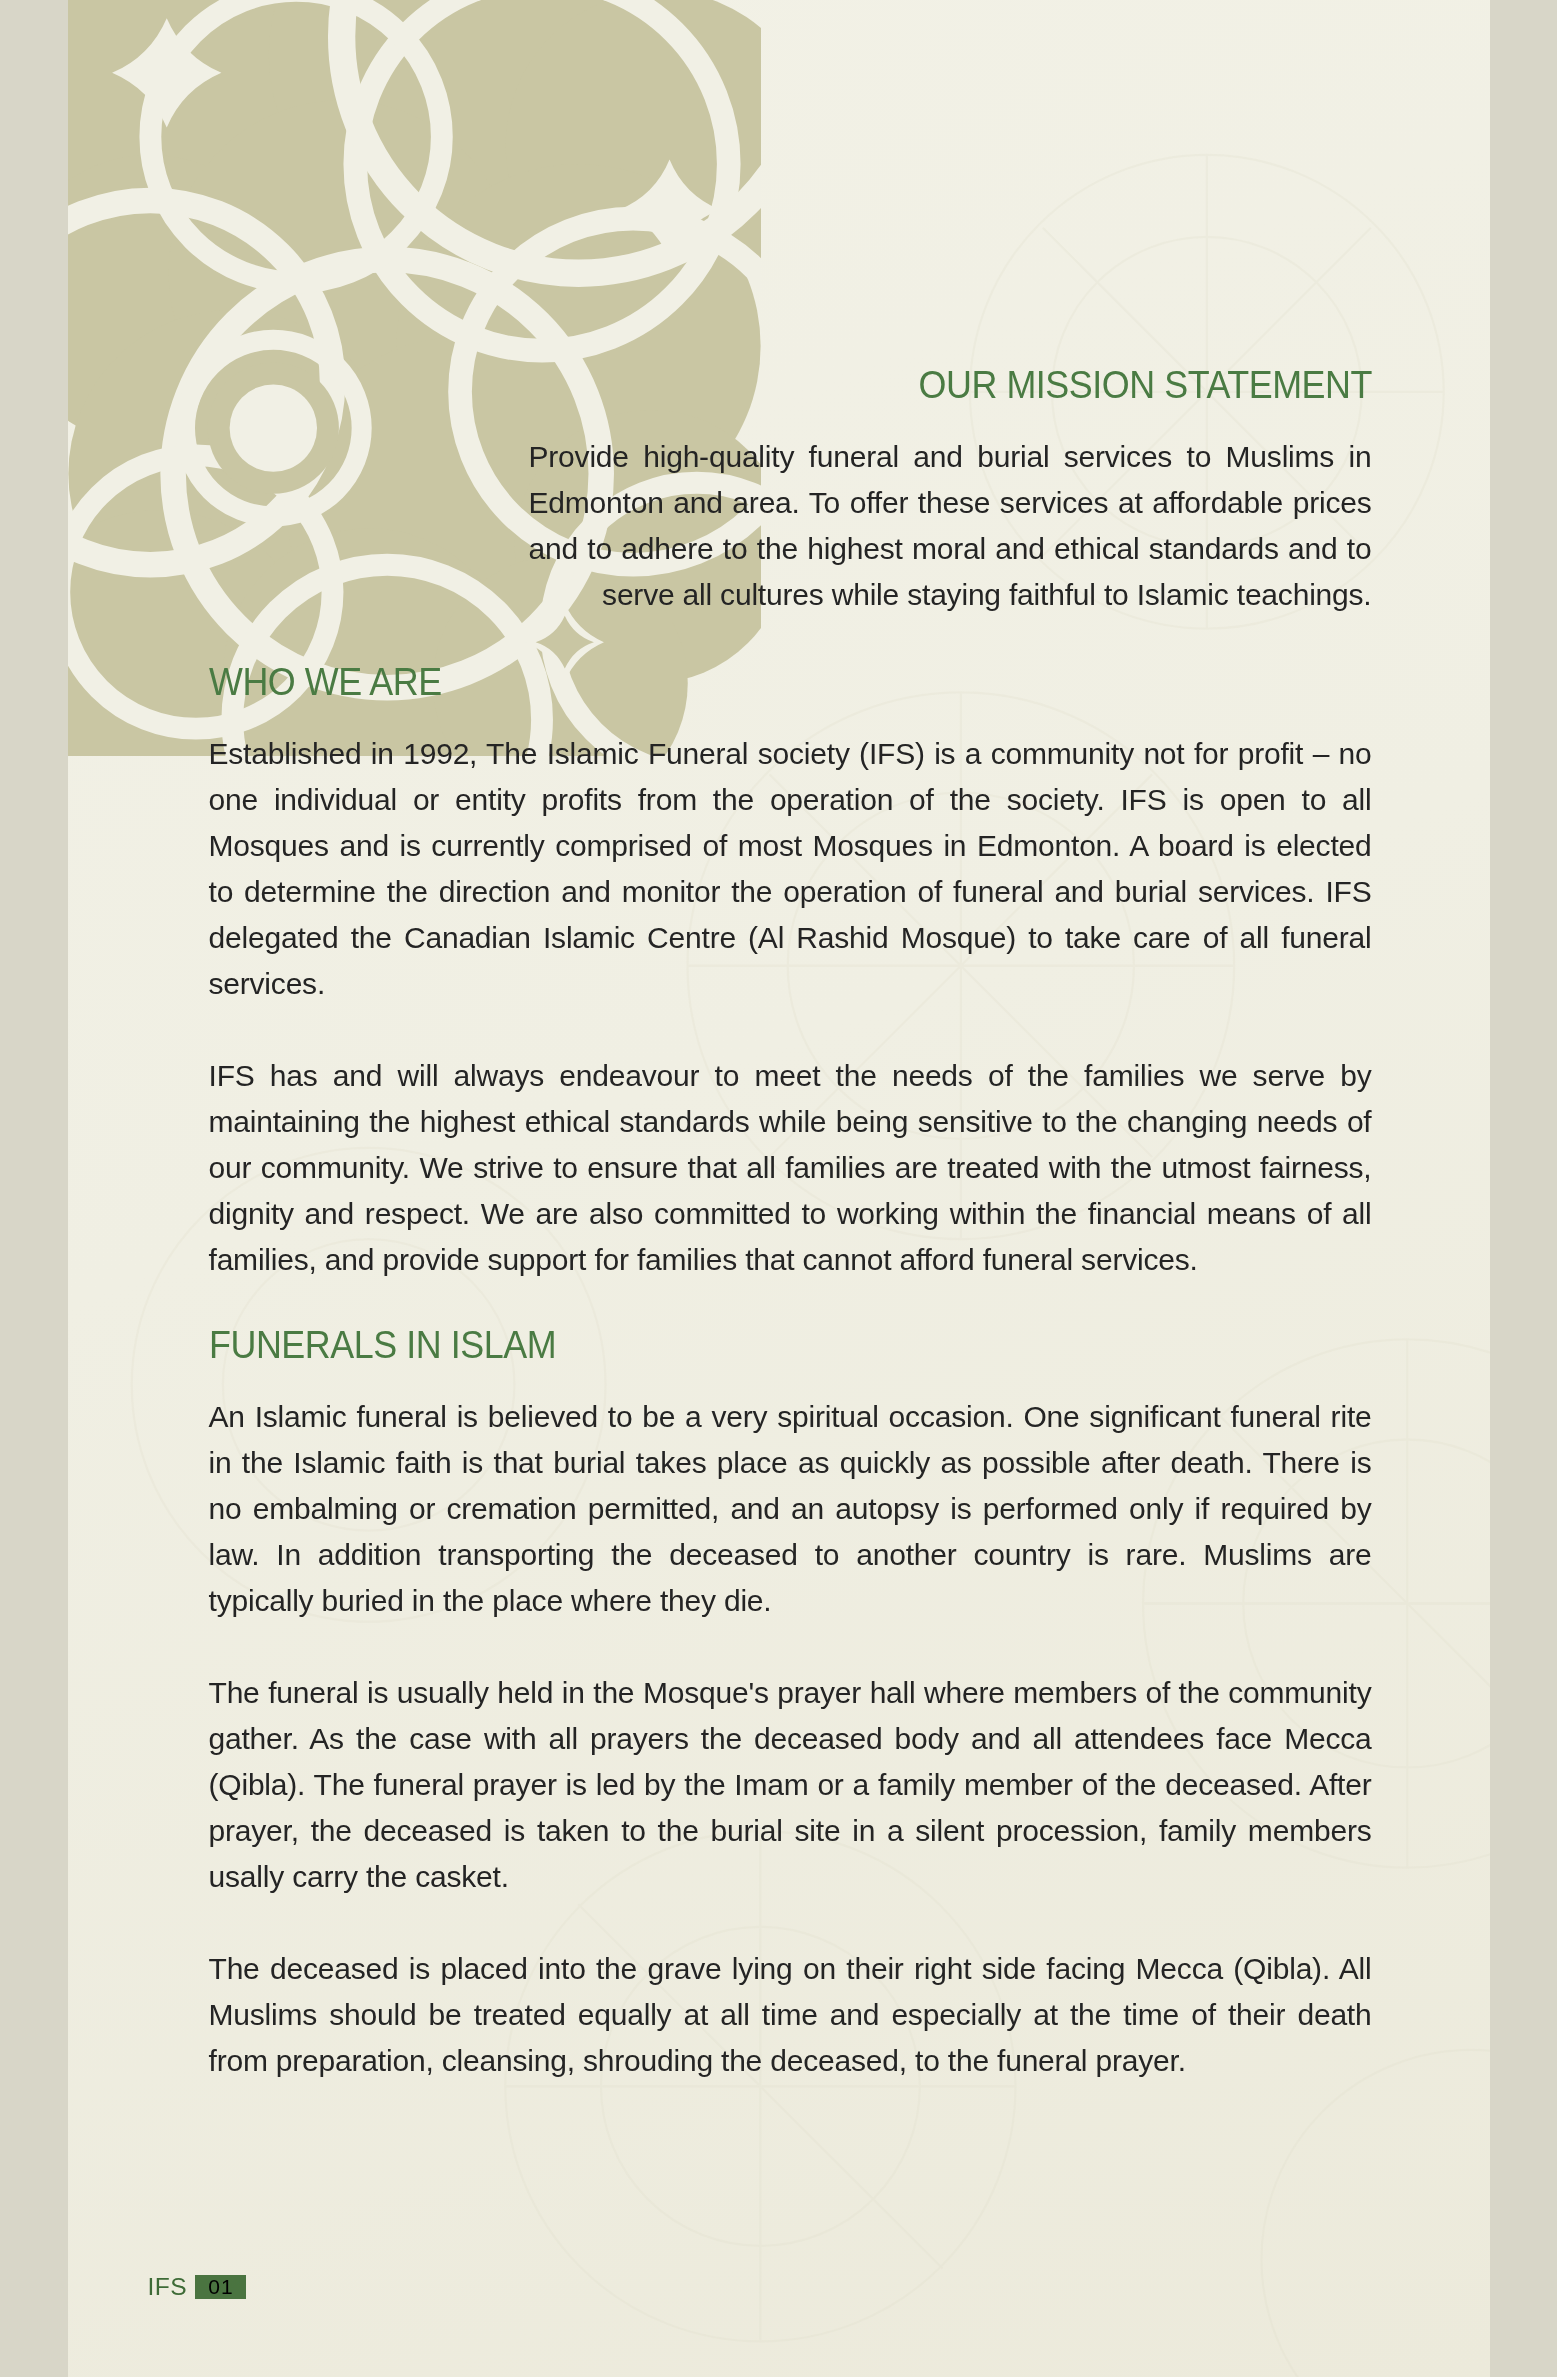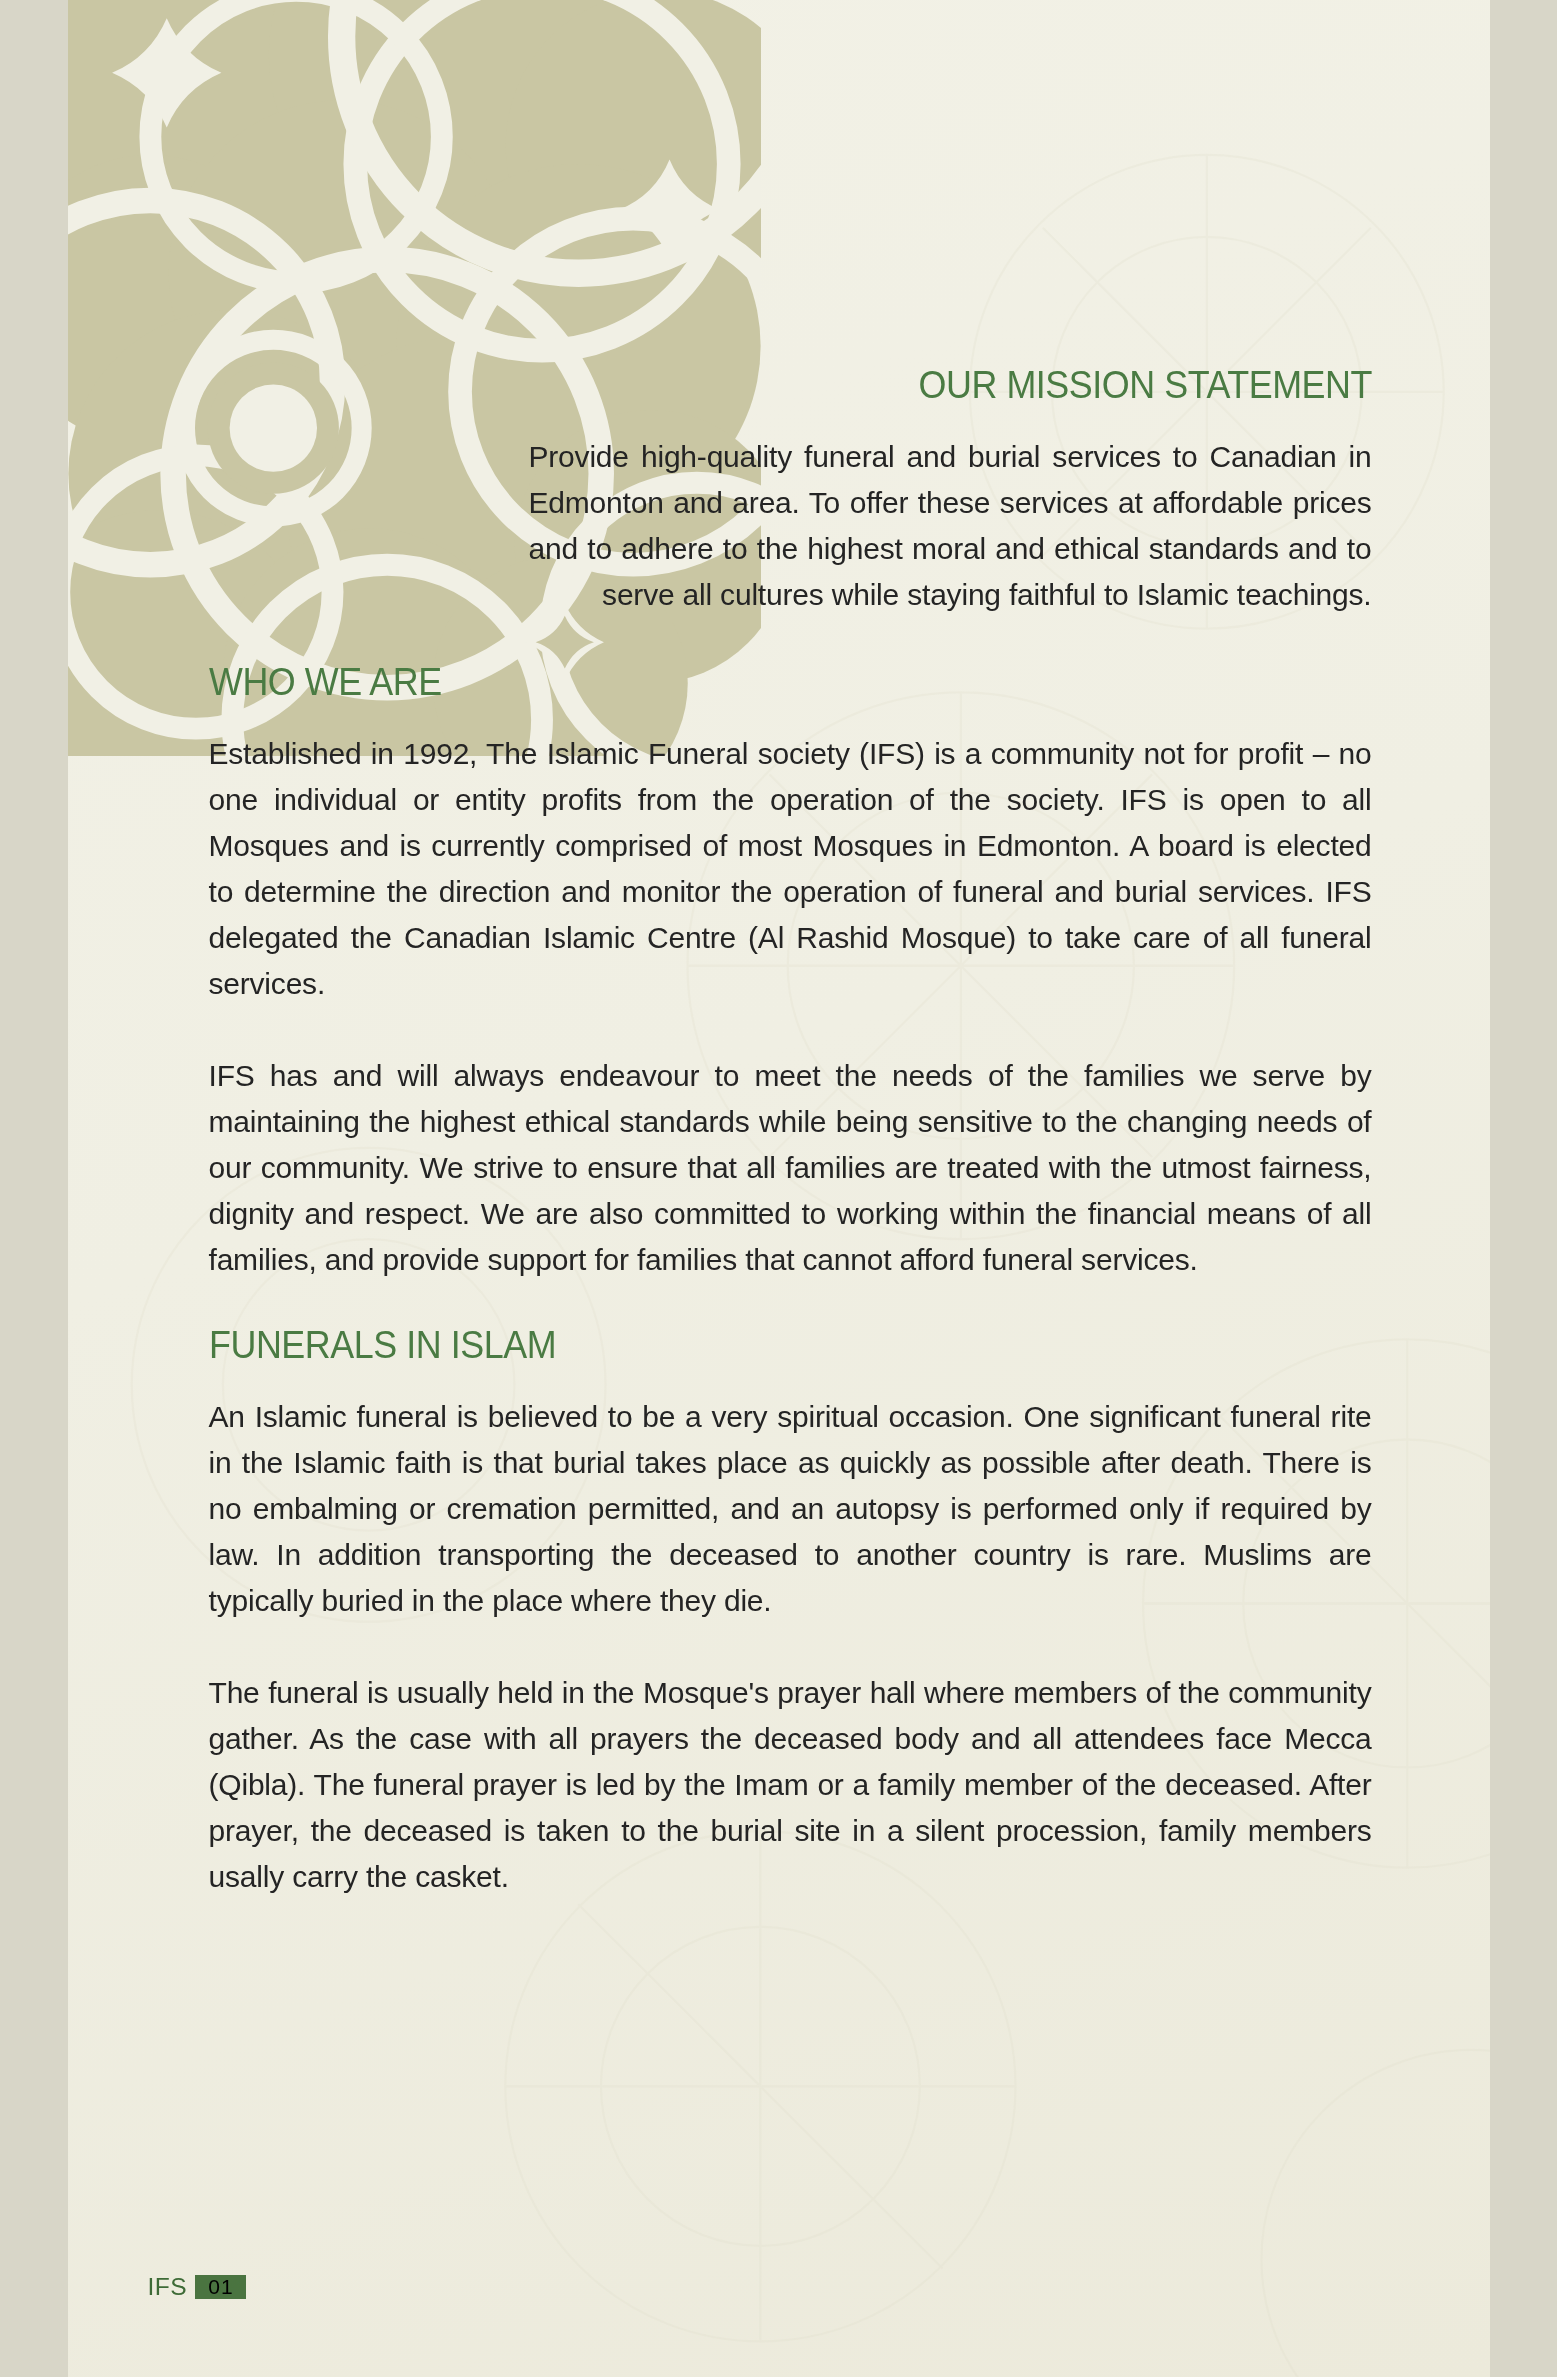--- a/index.html
+++ b/index.html
@@ -132,33 +132,34 @@
       <path d="M660,175 Q676,214 715,230 Q676,246 660,285 Q644,246 605,230 Q644,214 660,175 Z"></path>
       <path d="M545,662 Q558,692 588,705 Q558,718 545,748 Q532,718 502,705 Q532,692 545,662 Z"></path>
     </g>
     <path d="M545,676 Q555,698 577,705 Q555,712 545,734 Q535,712 513,705 Q535,698 545,676 Z" fill="#c9c6a3"></path>
   </svg>
 
   <main class="content">
 
     <section class="mission">
       <h1>OUR MISSION STATEMENT</h1>
-      <p>Provide high-quality funeral and burial services to Canadian in Edmonton and area. To offer these services at affordable prices and to adhere to the highest moral and ethical standards and to serve all cultures while staying faithful to Islamic teachings.</p>
+      <p>Provide high-quality funeral and burial services to Muslims in Edmonton and area. To offer these services at affordable prices and to adhere to the highest moral and ethical standards and to serve all cultures while staying faithful to Islamic teachings.</p>
     </section>
 
     <section>
       <h2 class="who">WHO WE ARE</h2>
       <p class="first">Established in 1992, The Islamic Funeral society (IFS) is a community not for profit – no one individual or entity profits from the operation of the society. IFS is open to all Mosques and is currently comprised of most Mosques in Edmonton. A board is elected to determine the direction and monitor the operation of funeral and burial services. IFS delegated the Canadian Islamic Centre (Al Rashid Mosque) to take care of all funeral services.</p>
       <p class="gap">IFS has and will always endeavour to meet the needs of the families we serve by maintaining the highest ethical standards while being sensitive to the changing needs of our community. We strive to ensure that all families are treated with the utmost fairness, dignity and respect. We are also committed to working within the financial means of all families, and provide support for families that cannot afford funeral services.</p>
     </section>
 
     <section>
       <h2 class="funerals">FUNERALS IN ISLAM</h2>
       <p class="first">An Islamic funeral is believed to be a very spiritual occasion. One significant funeral rite in the Islamic faith is that burial takes place as quickly as possible after death. There is no embalming or cremation permitted, and an autopsy is performed only if required by law. In addition transporting the deceased to another country is rare. Muslims are typically buried in the place where they die.</p>
       <p class="gap">The funeral is usually held in the Mosque's prayer hall where members of the community gather. As the case with all prayers the deceased body and all attendees face Mecca (Qibla). The funeral prayer is led by the Imam or a family member of the deceased. After prayer, the deceased is taken to the burial site in a silent procession, family members usally carry the casket.</p>
+      <p class="gap">The deceased is placed into the grave lying on their right side facing Mecca (Qibla). All Muslims should be treated equally at all time and especially at the time of their death from preparation, cleansing, shrouding the deceased, to the funeral prayer.</p>
     </section>
 
   </main>
 
   <footer class="footer">
     <span class="org">IFS</span>
     <span class="badge">01</span>
   </footer>
 
 </div>

